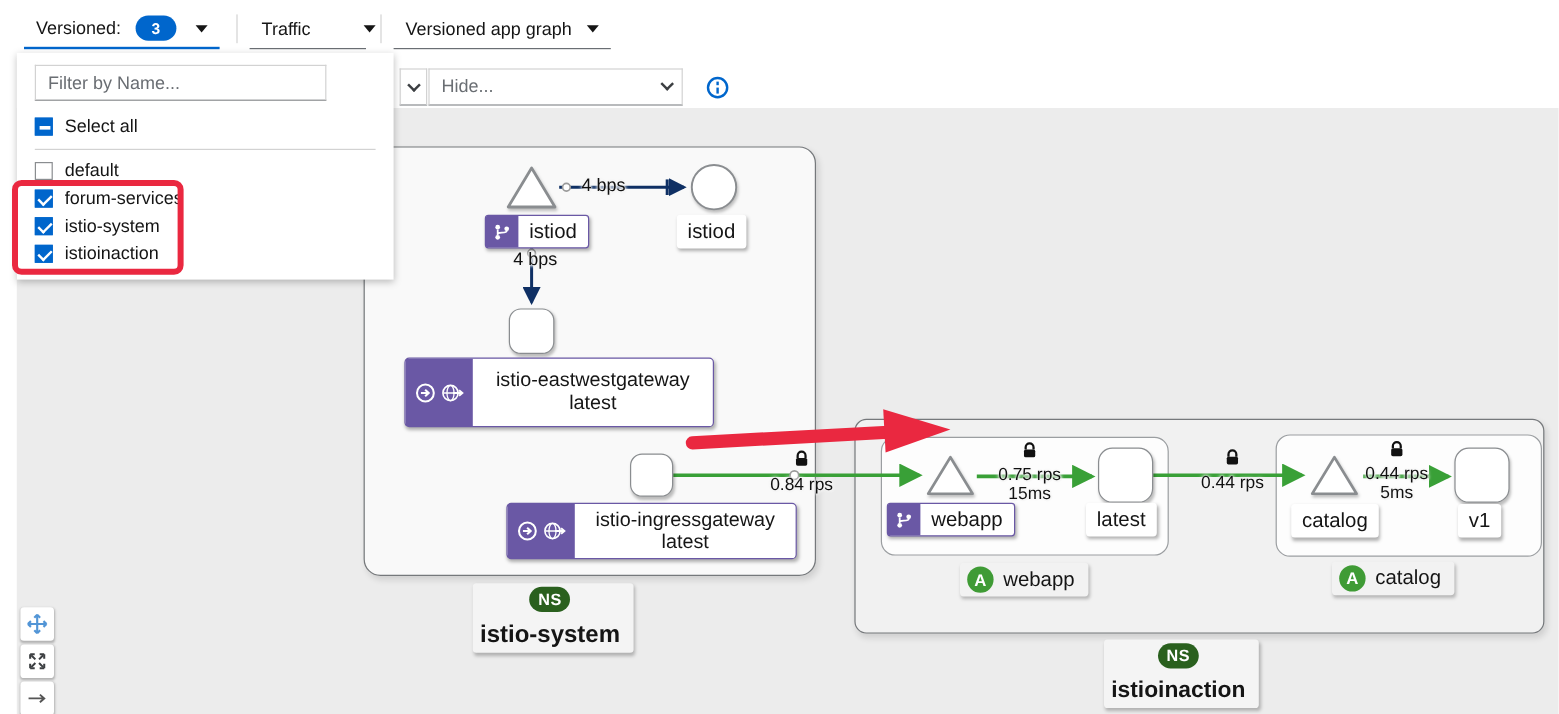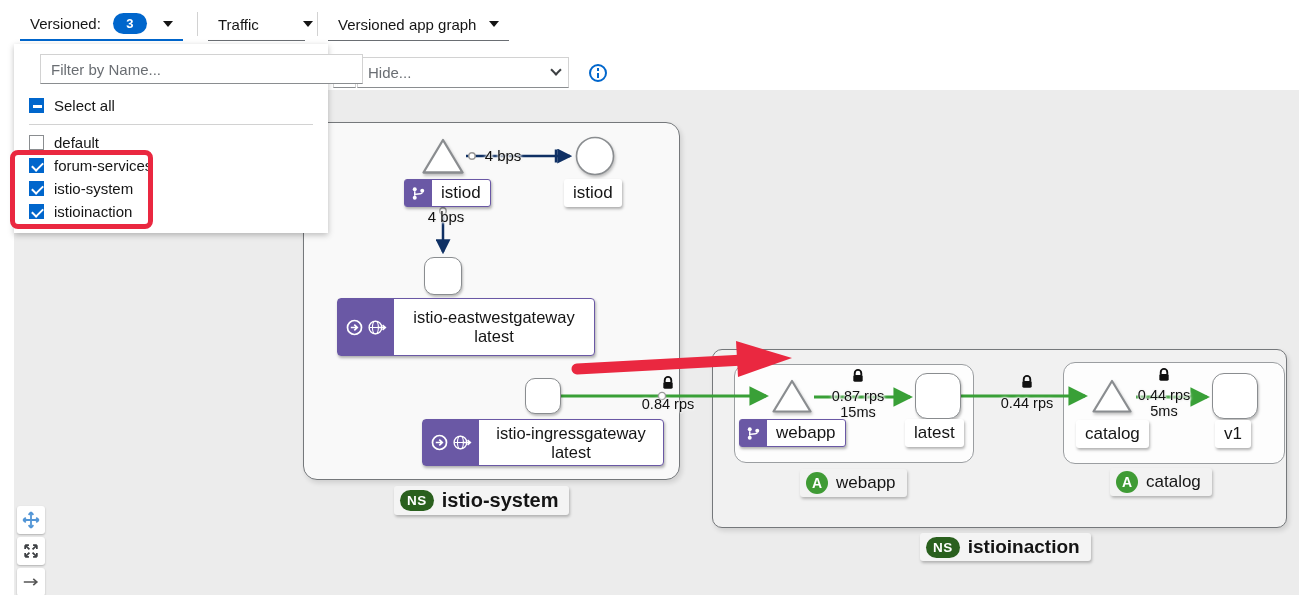--- a/index.html
+++ b/index.html
@@ -30,21 +30,21 @@
   .text-input::placeholder { color:#6a6e73; }
   .hide-wrap { position:absolute; }
   .hide-wrap .chev { position:absolute; right:9px; top:13px; }
   .info-circle { position:absolute; width:18px; height:18px; border:2px solid #0066cc; border-radius:50%; }
   .info-circle::before { content:""; position:absolute; left:6px; top:2px; width:2px; height:3px; background:#0066cc; }
   .info-circle::after  { content:""; position:absolute; left:6px; top:7px; width:2px; height:5px; background:#0066cc; }
 
   
   .panel { position:absolute; left:14px; top:44px; width:314px; height:189px; background:#fff;
            box-shadow:0 2px 6px rgba(0,0,0,.25); z-index:20; padding:10px 15px 0 15px; }
-  .panel .filter { width:323px; height:30px; padding:0 10px;margin-left:11px; }
+  .panel .filter { width:243px; height:30px; padding:0 10px; }
   .row { display:flex; align-items:center; gap:10px; font-size:15px; }
   .cb { position:relative; width:15px; height:15px; border:1px solid #8a8d90; background:#fff; flex:0 0 auto; }
   .cb.checked, .cb.indet { background:#0066cc; border-color:#0066cc; }
   .cb.checked::after { content:""; position:absolute; left:4px; top:1px; width:5px; height:9px;
                        border:solid #fff; border-width:0 2px 2px 0; transform:rotate(45deg); }
   .cb.indet::after { content:""; position:absolute; left:3px; top:6px; width:9px; height:3px; background:#fff; }
   .panel .divider { height:1px; background:#d2d2d2; margin:10px 0 9px 0; }
   .sel-all { margin-top:13px; }
   .ns-item { margin-bottom:6px; height:17px; }
 
@@ -70,21 +70,21 @@
   .nodelabel.versioned { border:1.5px solid #6a58a5; }
   .iconblock { background:#6a58a5; display:flex; align-items:center; justify-content:center;
                gap:4px; padding:0 6px; border-radius:1px 0 0 1px; }
   .gwlabel { position:absolute; z-index:5; display:flex; align-items:stretch; background:#fff;
              border:1.5px solid #6a58a5; border-radius:4px; box-shadow:1px 2px 3px rgba(0,0,0,.3); }
   .gwlabel .txt2 { flex:1; display:flex; flex-direction:column; align-items:center; justify-content:center;
                    font-size:16.5px; line-height:19px; padding:2px 8px; }
 
   .nslabel { position:absolute; z-index:5; display:flex; align-items:center; gap:8px;
              background:#f4f4f4; border-radius:3px; box-shadow:1px 2px 3px rgba(0,0,0,.25);
-             padding:3px 11px 3px 6px; }
+             padding:3px 11px 3px 6px;flex-direction:column; }
   .ns-pill { background:#2a601e; color:#fff; font-size:13.5px; font-weight:bold; padding:3px 7px;
              border-radius:11px; letter-spacing:.5px; }
   .nslabel .nstxt { font-size:20px; font-weight:600; }
 
   .appbadge { position:absolute; z-index:5; display:flex; align-items:center; gap:8px;
               background:#f2f2f2; border-radius:3px; box-shadow:1px 2px 3px rgba(0,0,0,.25);
               padding:3px 11px 3px 6px; font-size:17px; }
   .a-circle { width:22px; height:22px; border-radius:50%; background:#3f9b35; color:#fff;
               display:flex; align-items:center; justify-content:center; font-size:14px; font-weight:bold; }
 
@@ -259,21 +259,21 @@
       </svg>
   </div>
   <div class="edgelabel" style="left:668px; top:404px;">0.84 rps</div>
 
   <div class="lockicon" style="left:858px; top:378px;">
     <svg width="15" height="15" viewBox="0 0 16 16">
         <path d="M4.5 7 V5 a3.5 3.5 0 0 1 7 0 V7" fill="none" stroke="#111" stroke-width="2"></path>
         <rect x="3" y="7" width="10" height="7" rx="1.5" fill="#111"></rect>
       </svg>
   </div>
-  <div class="edgelabel" style="left:858px; top:396px;">0.87 rps</div>
+  <div class="edgelabel" style="left:858px; top:396px;">0.75 rps</div>
   <div class="edgelabel" style="left:858px; top:412px;">15ms</div>
 
   <div class="lockicon" style="left:1027px; top:384px;">
     <svg width="15" height="15" viewBox="0 0 16 16">
         <path d="M4.5 7 V5 a3.5 3.5 0 0 1 7 0 V7" fill="none" stroke="#111" stroke-width="2"></path>
         <rect x="3" y="7" width="10" height="7" rx="1.5" fill="#111"></rect>
       </svg>
   </div>
   <div class="edgelabel" style="left:1027px; top:403px;">0.44 rps</div>
 

